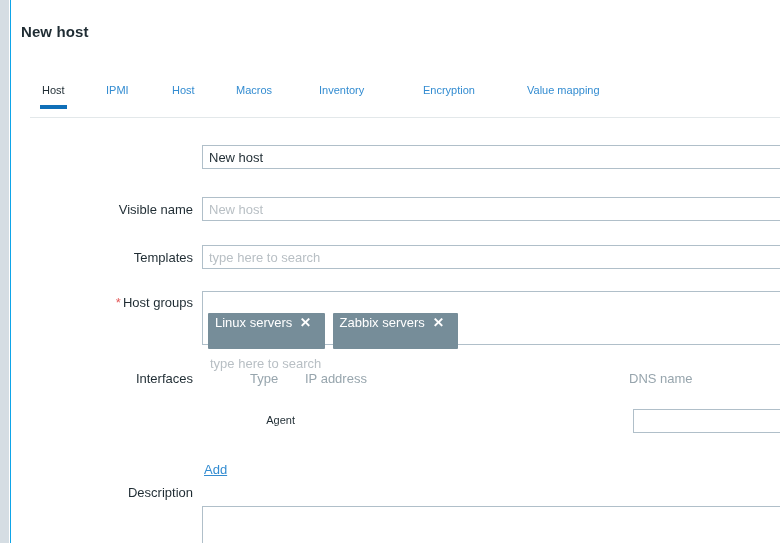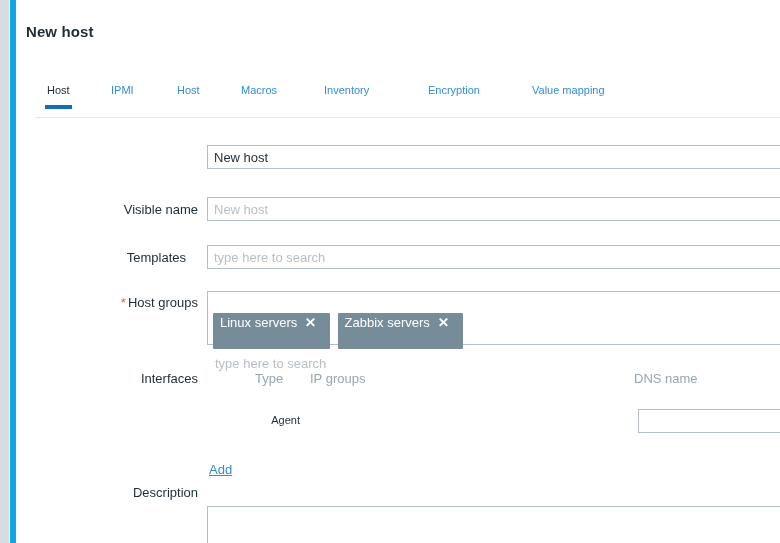--- a/index.html
+++ b/index.html
@@ -28,21 +28,21 @@
     left: 9px; top: 0;
     width: 1px; height: 543px;
     background: #ffffff;
   }
 
   .dialog {
     position: absolute;
     left: 10px; top: 0;
     width: 770px; height: 543px;
     background: #ffffff;
-    border-left: 6px solid #0ea5e9;
+    border-left: 1px solid #0ea5e9;
     box-sizing: border-box;
   }
 
   .dialog-title {
     position: absolute;
     left: 10px;
     top: 23px;
     font-size: 15px;
     font-weight: bold;
     color: #1f2c33;
@@ -221,34 +221,34 @@
     <div class="tab" style="left:412px">Encryption</div>
     <div class="tab" style="left:516px">Value mapping</div>
   </div>
   <div class="tabs-rule"></div>
 
   <input class="field" style="left: 191px; top: 145px; width: 600px;" value="New host">
 
   <div class="row-label" style="left:60px; top:202px; width:122px;">Visible name</div>
   <input class="field" style="left: 191px; top: 197px; width: 600px;" placeholder="New host">
 
-  <div class="row-label" style="left:48px; top:250px; width:122px;">Templates</div>
+  <div class="row-label" style="left:60px; top:250px; width:122px;">Templates</div>
   <input class="field" style="left: 191px; top: 245px; width: 600px;" placeholder="type here to search">
 
   <div class="row-label" style="left:60px; top:295px; width:122px;"><span class="req">*</span><span>Host groups</span></div>
   <div class="multiselect" style="left:191px; top:291px; width:600px; height:54px;">
     <span class="chip"><span>Linux servers</span><span class="chip-x">✕</span></span>
     <span class="chip"><span>Zabbix servers</span><span class="chip-x">✕</span></span>
     <input class="ms-input" placeholder="type here to search" style="">
   </div>
 
   <div class="row-label" style="left:60px; top:371px; width:122px;">Interfaces</div>
 
   <div class="col-head" style="left:239px; top:371px;">Type</div>
-  <div class="col-head" style="left:294px; top:371px;">IP groups</div>
+  <div class="col-head" style="left:294px; top:371px;">IP address</div>
   <div class="col-head" style="left:618px; top:371px;">DNS name</div>
 
   <div class="iface-type" style="left:229px; top:414px; width:55px;">Agent</div>
   <input class="field" style="left: 622px; top: 409px; width: 210px;" value="">
 
   <div class="link" style="left:193px; top:462px;">Add</div>
 
   <div class="row-label" style="left:60px; top:485px; width:122px;">Description</div>
   <textarea class="textarea" style="left: 191px; top: 506px; width: 600px; height: 60px;"></textarea>
 

